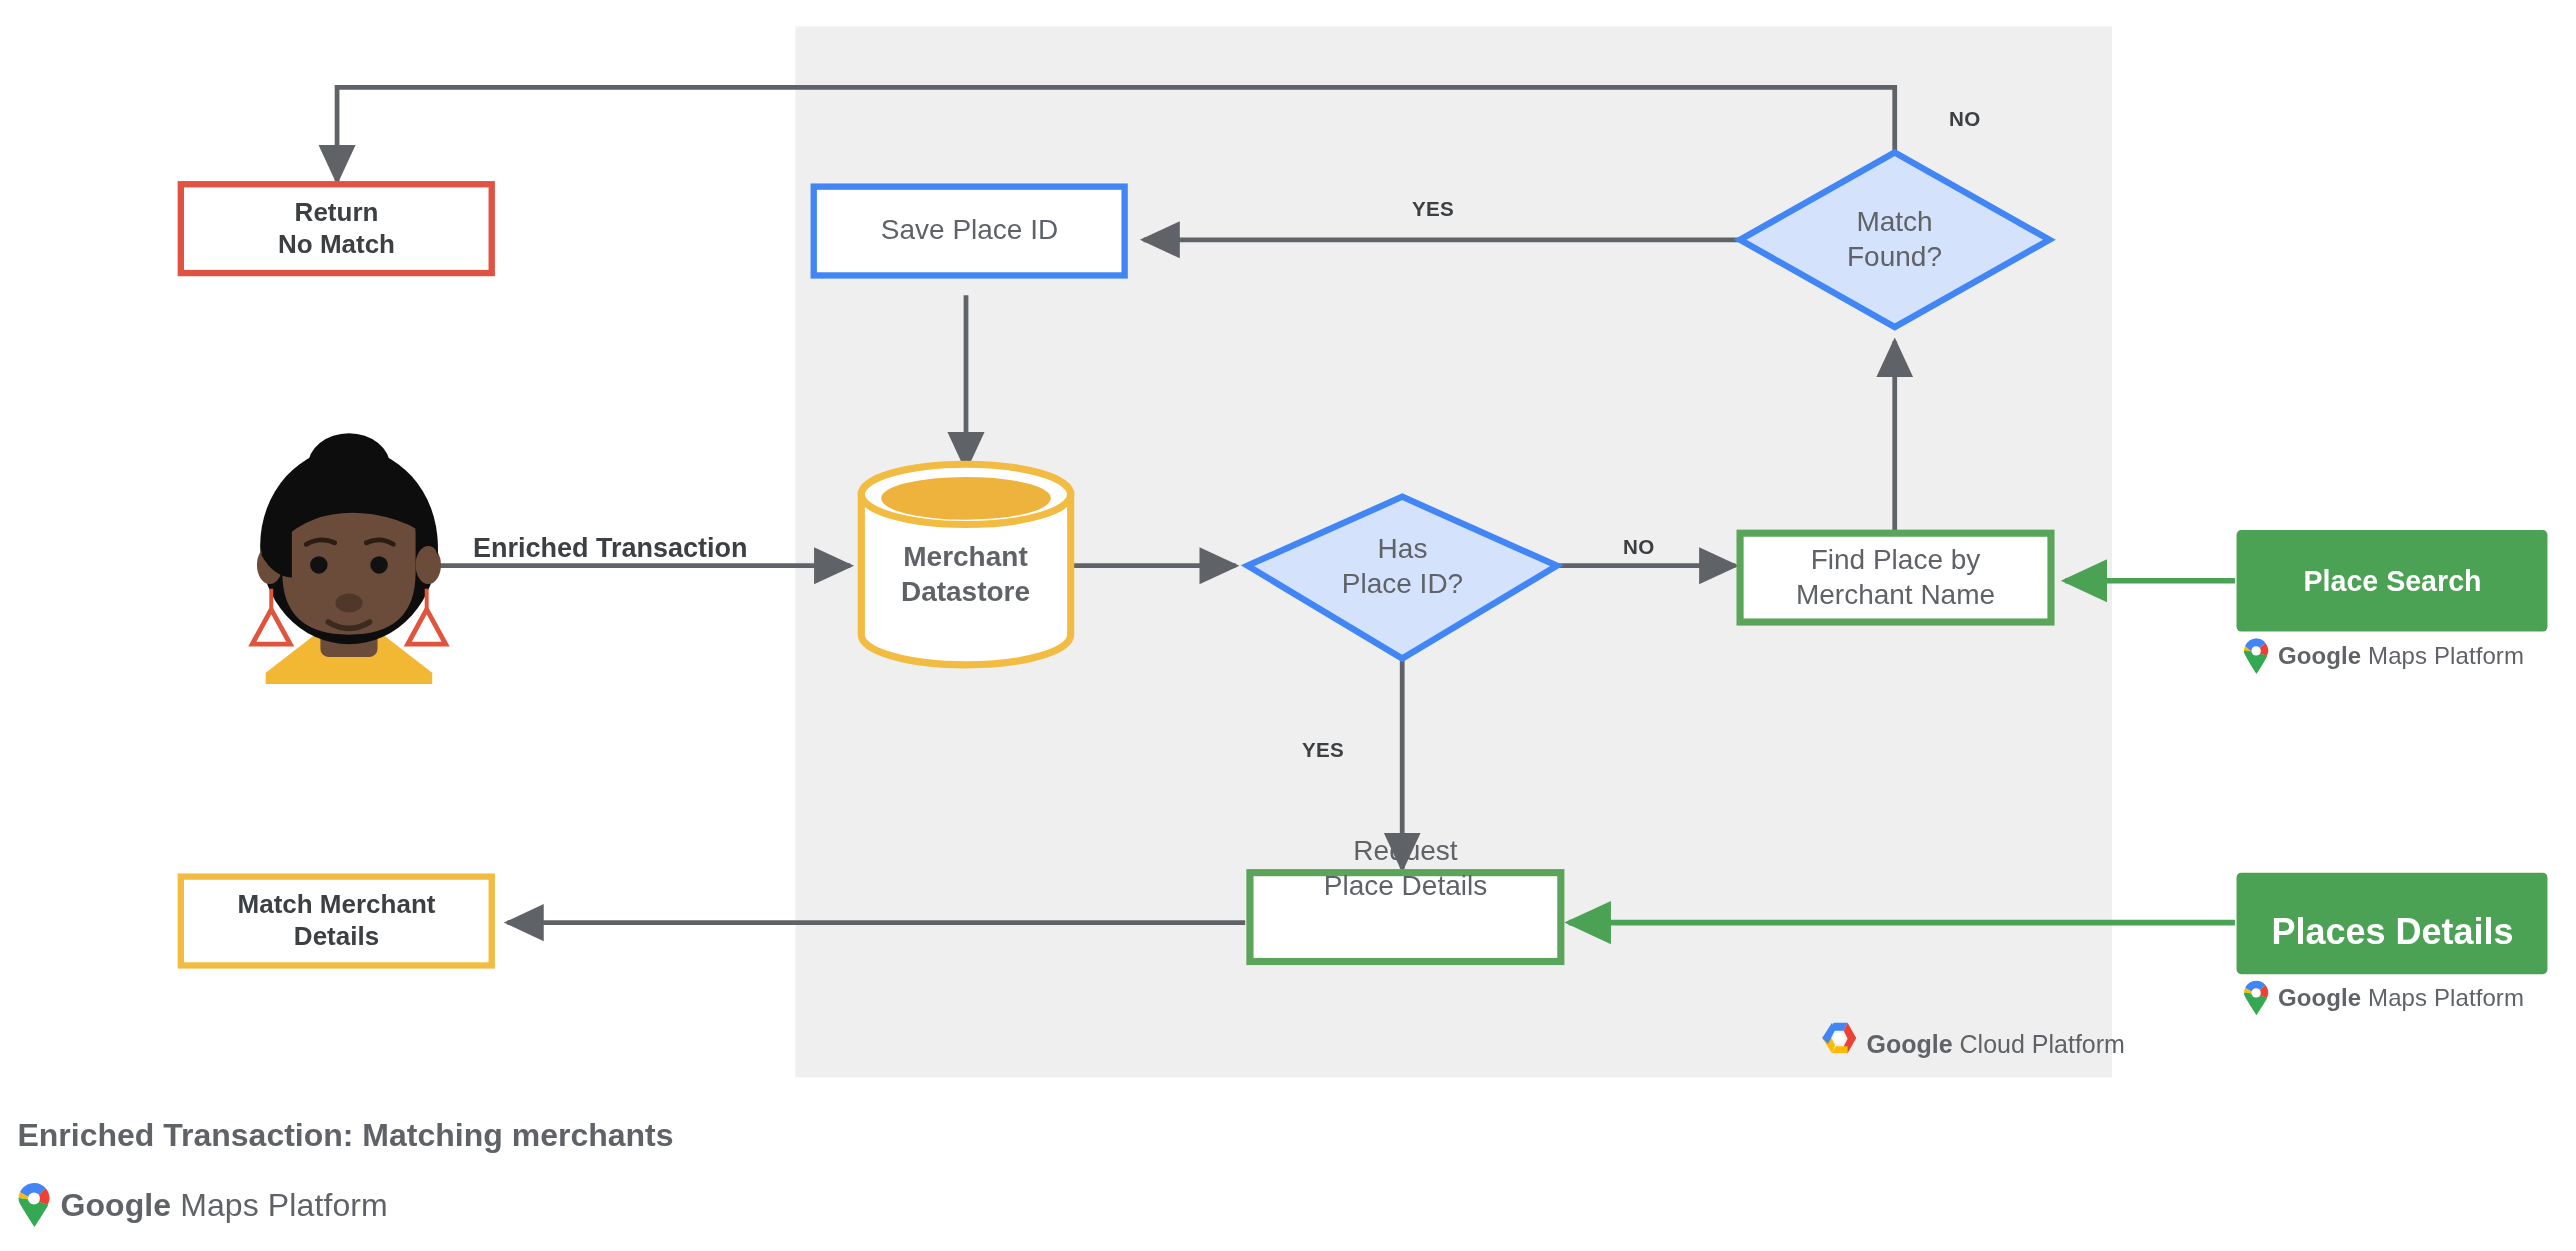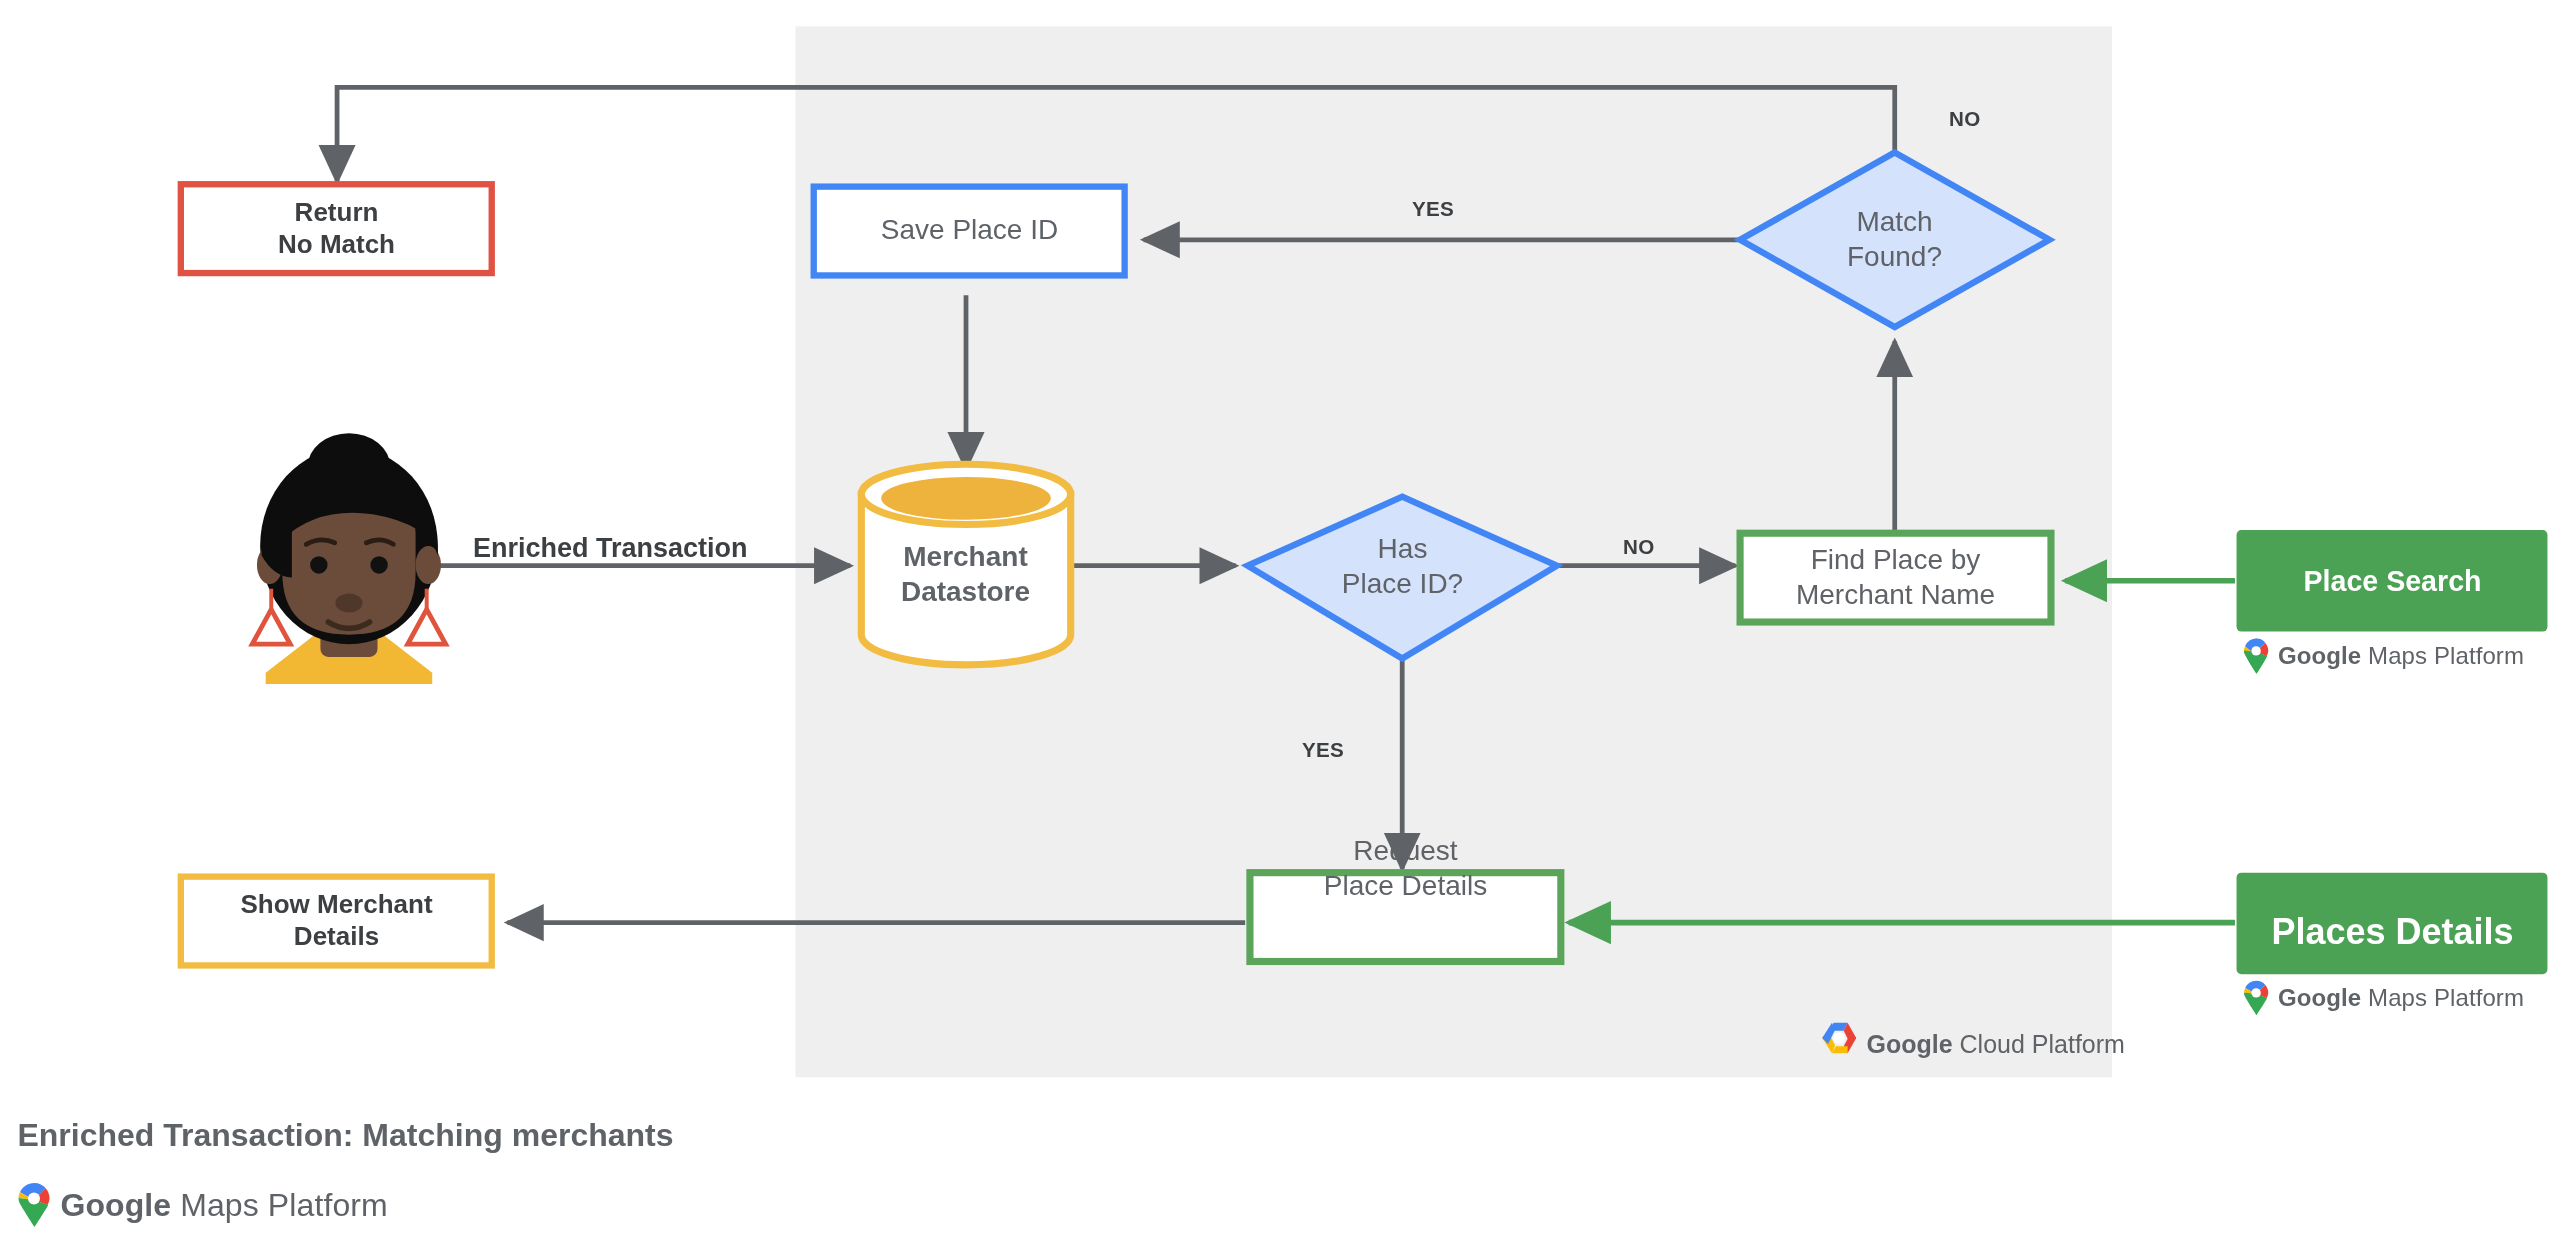--- a/index.html
+++ b/index.html
@@ -220,21 +220,21 @@
 
   <div class="node-label lbl-mid" style="left:1248px;top:514px;width:309px;height:105px;font-size:28px;font-weight:400;">Has
 Place ID?</div>
 
   <div class="node-label lbl-mid" style="left:1740px;top:533px;width:311px;height:89px;font-size:28px;font-weight:400;">Find Place by
 Merchant Name</div>
 
   <div class="node-label lbl-mid" style="left:1250px;top:824px;width:311px;height:89px;font-size:28px;font-weight:400;">Request
 Place Details</div>
 
-  <div class="node-label lbl-dark" style="left:181px;top:876px;width:311px;height:89px;font-size:26px;font-weight:700;">Show Merchant
+  <div class="node-label lbl-dark" style="left:181px;top:876px;width:311px;height:89px;font-size:26px;font-weight:700;">Match Merchant
 Details</div>
 
   <div class="node-label lbl-white" style="left:2237px;top:530px;width:311px;height:102px;font-size:28.6px;font-weight:700;">Place Search</div>
 
   <div class="node-label lbl-white" style="left:2237px;top:872px;width:311px;height:120px;font-size:36px;font-weight:700;">Places Details</div>
 
   <div class="flow-label" style="left:473px;top:533px;">Enriched Transaction</div>
 
   <div class="edge-label" style="left:1623px;top:535px;">NO</div>
 

